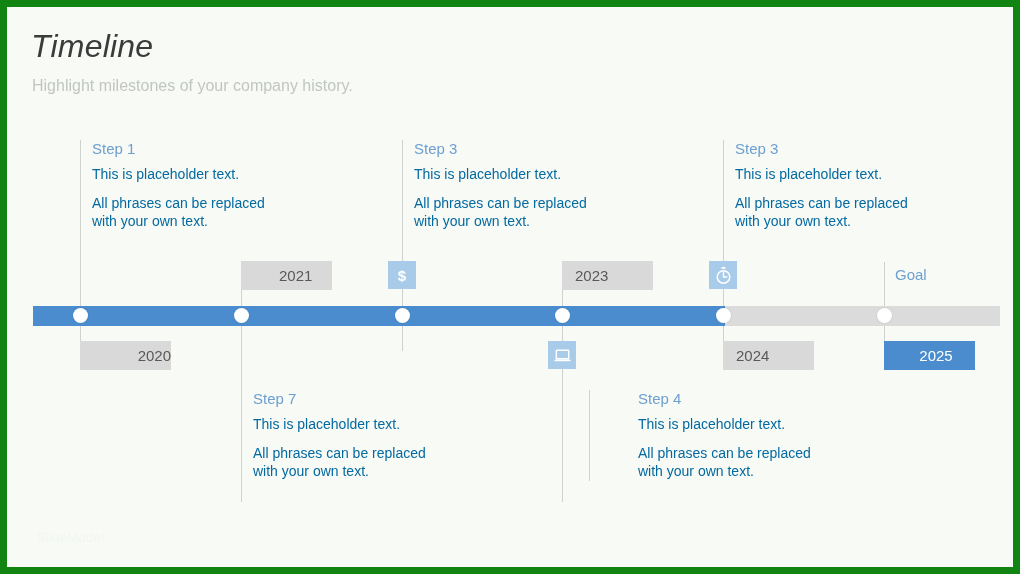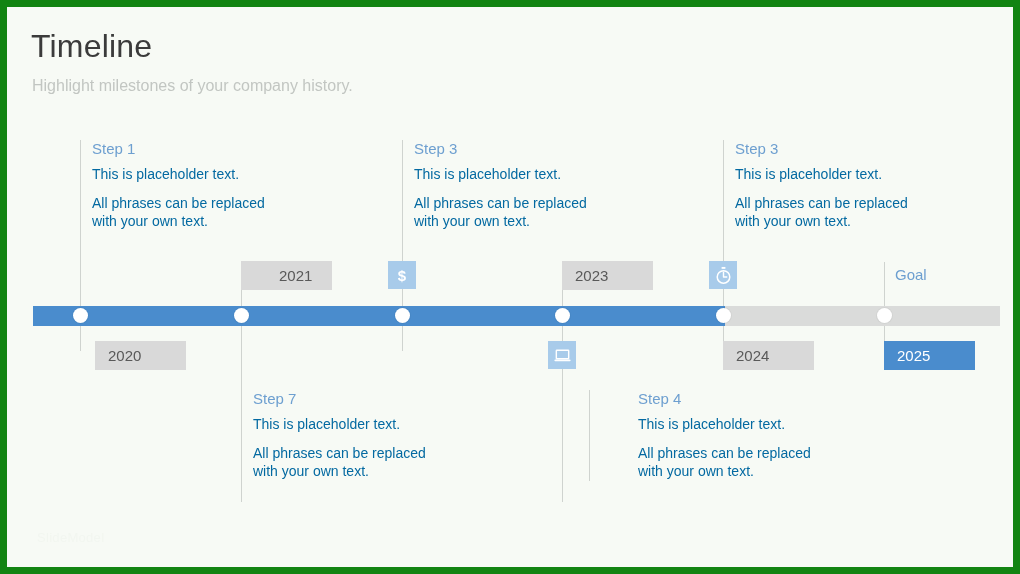--- a/index.html
+++ b/index.html
@@ -29,20 +29,21 @@
 
   
   #page-title {
     position: absolute;
     left: 24px; top: 21px;
     font-size: 32px;
     font-weight: 400;
     color: #3b3b3b;
     letter-spacing: .2px;
     white-space: nowrap;
+    font-style: italic;
   }
   #page-subtitle {
     position: absolute;
     left: 25px; top: 70px;
     font-size: 16px;
     font-weight: 400;
     color: #c2c6c2;
     white-space: nowrap;
   }
 
@@ -91,20 +92,21 @@
     background: #d9d9d9;
     color: #595959;
     font-size: 15px;
     line-height: 29px;
     padding-left: 13px;
     white-space: nowrap;
   }
   .year-box.accent {
     background: #4a8ccd;
     color: #ffffff;
+    text-align: center;
   }
 
   
   .icon-tile {
     position: absolute;
     width: 28px; height: 28px;
     margin-left: -14px;
     background: #a8cbea;
     display: flex;
     align-items: center;
@@ -232,21 +234,21 @@
       <div id="rail-fill" style="background: rgb(74, 140, 205);"></div>
     </div>
 
     <div class="node-dot" style="left:73px;"></div>
     <div class="node-dot" style="left:234px;"></div>
     <div class="node-dot" style="left:395px;"></div>
     <div class="node-dot" style="left:555px;"></div>
     <div class="node-dot" style="left:716px;"></div>
     <div class="node-dot" style="left:877px;"></div>
 
-    <div class="year-box" style="left:88px;  top:334px;">2020</div>
+    <div class="year-box" style="left:73px;  top:334px;text-align:right;">2020</div>
     <div class="year-box" style="left:716px; top:334px;">2024</div>
     <div class="year-box accent" style="left:877px; top:334px;">2025</div>
 
     <div class="icon-tile" style="left:555px; top:334px;">
       <svg width="19" height="19" viewBox="0 0 20 20" aria-hidden="true">
         <rect x="3.5" y="4.5" width="13" height="9" rx="0.6" fill="none" stroke="#ffffff" stroke-width="1.5"></rect>
         <rect x="1.5" y="14.2" width="17" height="1.8" rx="0.8" fill="#ffffff"></rect>
       </svg>
     </div>
 

